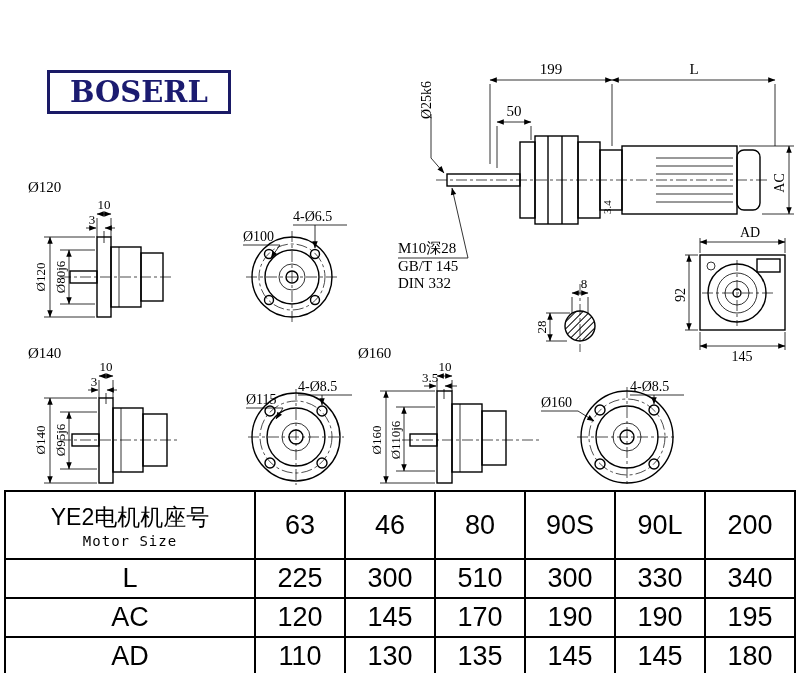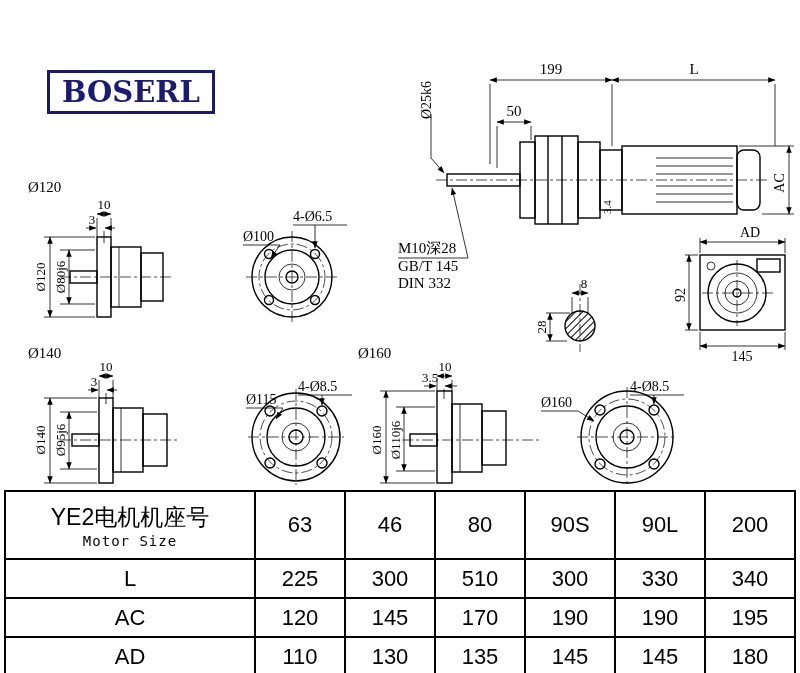--- a/index.html
+++ b/index.html
@@ -1,37 +1,37 @@
 <!DOCTYPE html>
 <html><head>
 <meta charset="utf-8">
 <style>
   html,body{margin:0;padding:0;background:#fff;}
   .page{position:relative;width:800px;height:673px;background:#fff;overflow:hidden;
         font-family:"Liberation Sans",sans-serif;color:#000;}
   .title{position:absolute;left:52px;top:10px;font-size:30px;font-weight:bold;letter-spacing:1px;}
   .logo{position:absolute;left:47px;top:70px;border:3px solid #1a1a66;color:#1b1b70;
         font-family:"DejaVu Serif",serif;font-weight:bold;font-size:29px;line-height:38px;
-        padding:0 12px;background:#fff;}
+        padding:0 20px;background:#fff;}
   svg.draw{position:absolute;left:0;top:0;}
   svg text{font-family:"Liberation Serif",serif;fill:#000;}
   .ol{fill:none;stroke:#000;stroke-width:1.4;}
   .thin{fill:none;stroke:#000;stroke-width:0.8;}
   .dim{fill:none;stroke:#000;stroke-width:0.8;}
   .da{fill:none;stroke:#000;stroke-width:0.8;}
   .cl{fill:none;stroke:#000;stroke-width:0.7;stroke-dasharray:11 3 3 3;}
   .dt{font-size:13px;} .dt14{font-size:14px;} .dt15{font-size:15px;} .dt11{font-size:11px;}
   .table-wrap{position:absolute;left:4px;top:490px;width:792px;}
   table{width:100%;border-collapse:collapse;table-layout:fixed;}
   td{border:2px solid #000;text-align:center;vertical-align:middle;padding:0;}
   .hrow td{height:66px;text-align:center;}
   .drow td{height:37px;}
   .cn{font-size:23px;}
   .en{font-family:"DejaVu Sans Mono",monospace;font-size:14px;letter-spacing:1px;}
-  .num{font-size:22px;}
+  .num{font-size:27px;}
 </style>
 </head>
 <body>
 
 <div class="page">
 
   <svg class="draw" width="800" height="490" viewBox="0 0 800 490">
     <defs>
       <marker id="ar" viewBox="0 0 10 10" refX="9.5" refY="5" markerWidth="11" markerHeight="9" orient="auto-start-reverse">
         <path d="M0,1.2 L10,5 L0,8.8 Z" fill="#000"></path>

